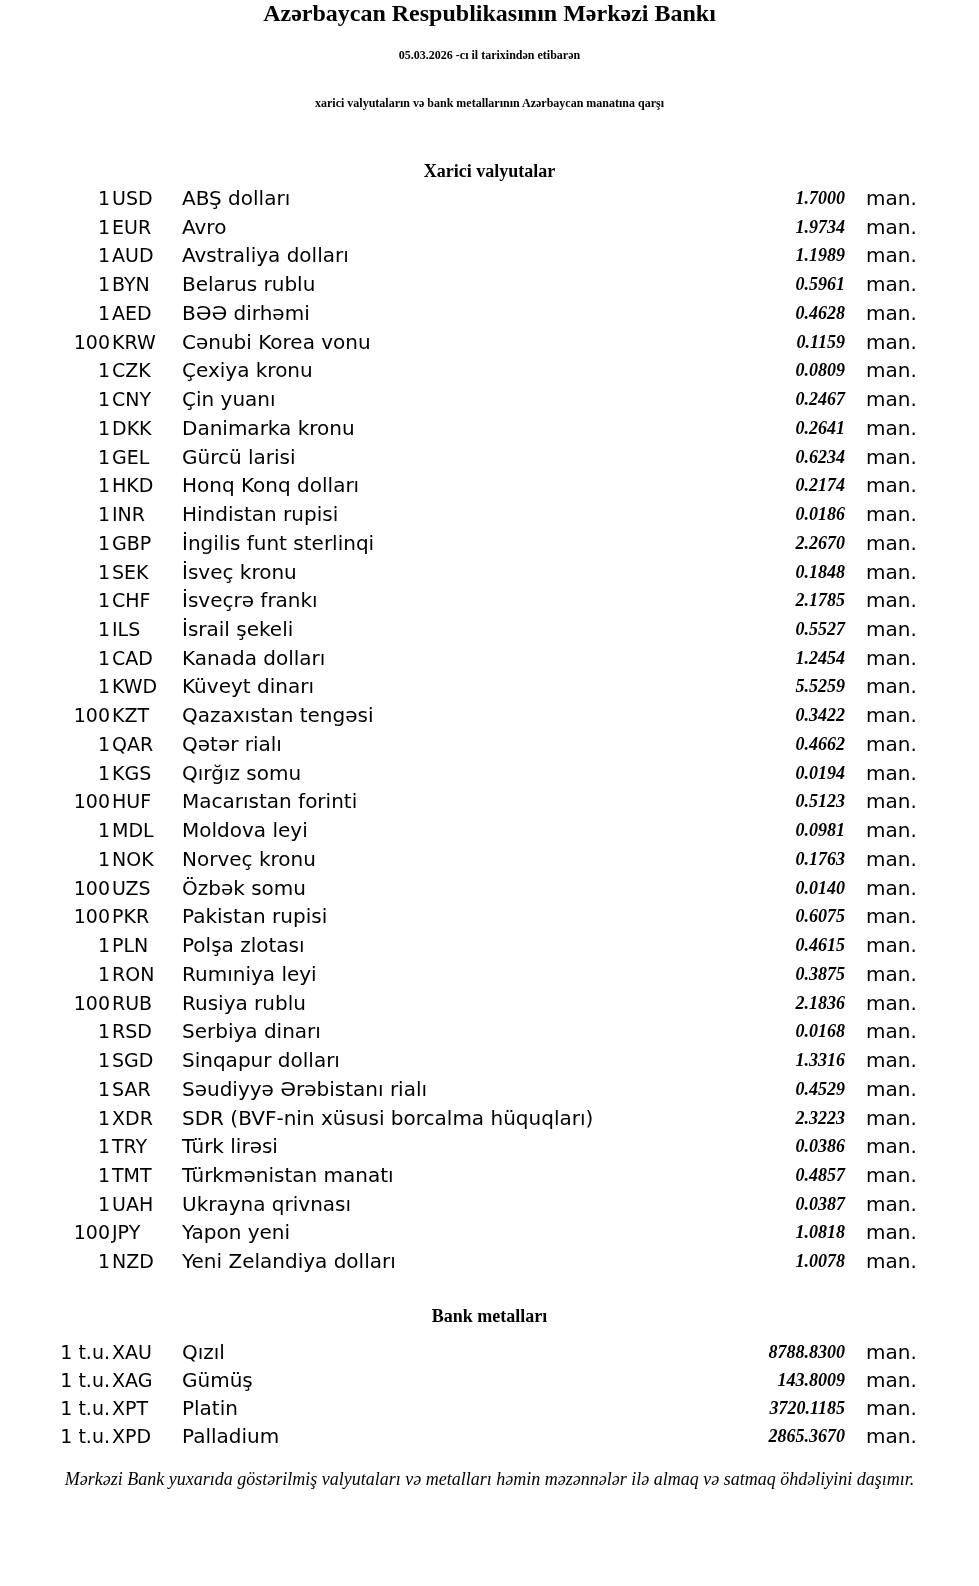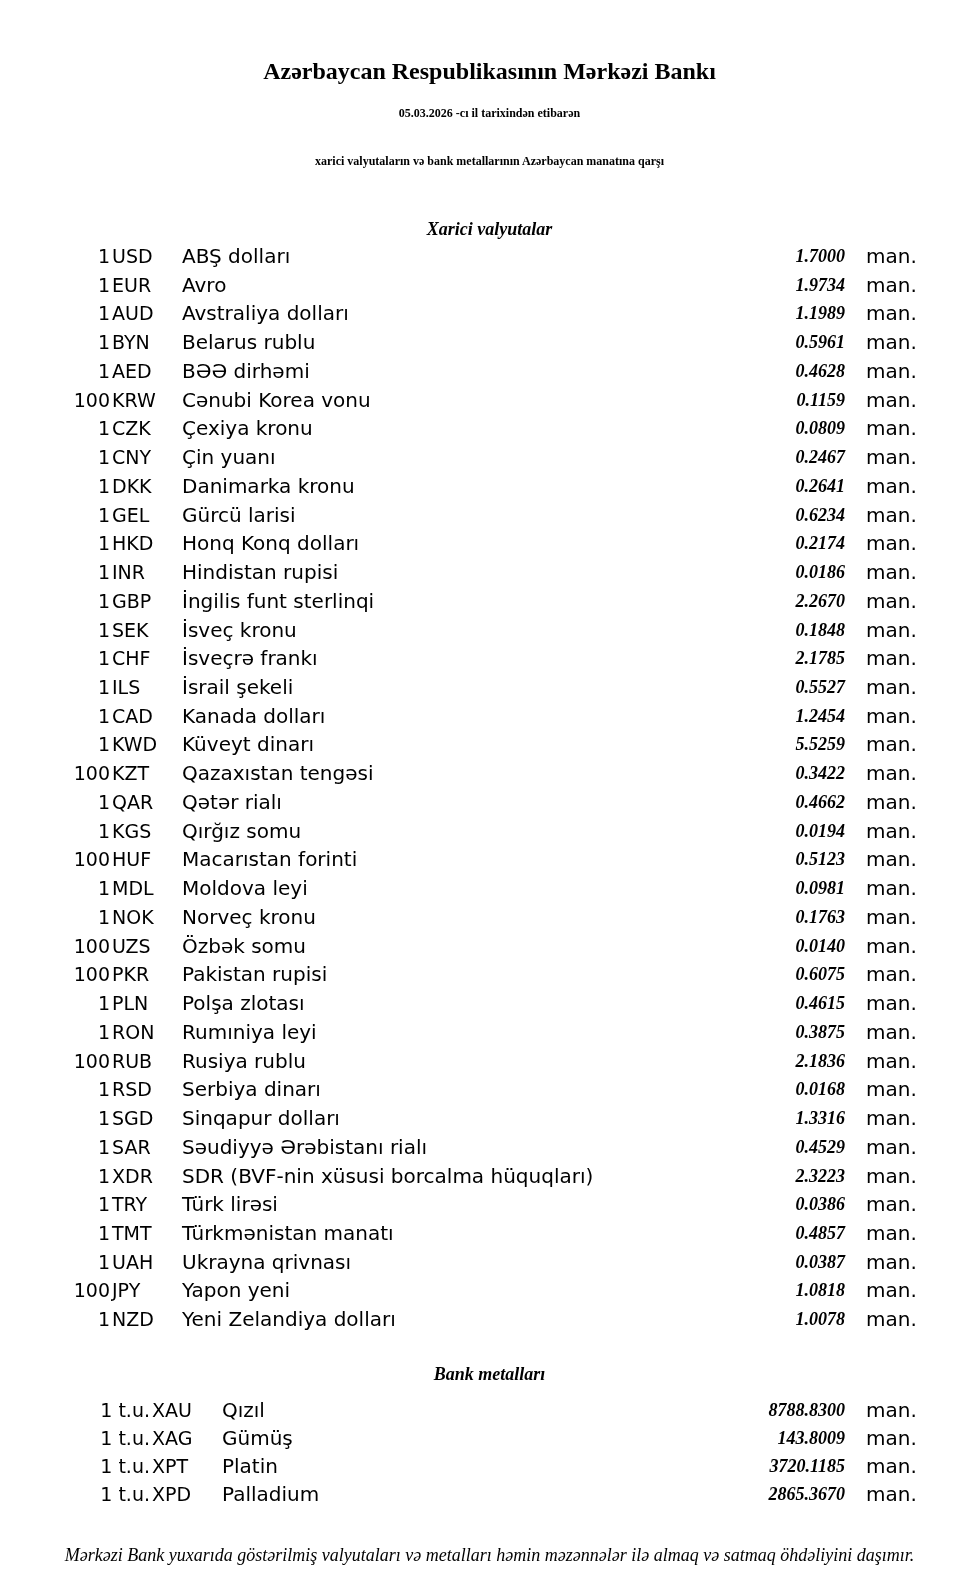--- a/index.html
+++ b/index.html
@@ -6,65 +6,64 @@
   body {
     width: 979px; height: 1586px;
     color: #000000;
     font-family: "DejaVu Sans", sans-serif;
   }
   .page { position: relative; width: 979px; height: 1586px; overflow: hidden; background: #ffffff; }
 
   .doc-title {
     font-family: "Liberation Serif", serif;
     font-weight: 700; font-size: 24px; line-height: 27px;
-    text-align: center; margin: 0; padding-top: 58px;
+    text-align: center; margin: 0; 
   }
   .doc-line {
     font-family: "Liberation Serif", serif;
     font-weight: 700; font-size: 12px; line-height: 20px;
     text-align: center;
   }
   .doc-date { margin-top: 18px; }
   .doc-sub  { margin-top: 28px; }
 
   .section-title {
     font-family: "Liberation Serif", serif;
     font-weight: 700; font-size: 18px; line-height: 21px;
     text-align: center;
-    font-style: italic;
   }
   .section-title.currencies { margin-top: 48px; }
   .section-title.metals     { margin-top: 30px; }
 
   .rate-table { margin-top: 2px; }
   .metals-table { margin-top: 11px; }
 
   .row {
     display: grid;
     grid-template-columns: 112px 70px 1fr 154px 113px;
     height: 28.74px; line-height: 28.74px;
   }
-  .metals-table .row { height: 28px; line-height: 28px; padding-left: 40px; }
+  .metals-table .row { height: 28px; line-height: 28px; }
 
   .cell { white-space: nowrap; overflow: visible; }
   .qty  { text-align: right;  font-size: 19px; padding-right: 2px; }
   .code { text-align: left; font-size: 19px; }
   .name { text-align: left;   font-size: 20px; }
   .rate {
     text-align: right;
     font-family: "Liberation Serif", serif;
     font-style: italic; font-weight: 700; font-size: 18px;
     padding-right: 21px;
   }
   .unit { text-align: left; font-size: 20px; }
 
   .footer-note {
     font-family: "Liberation Serif", serif;
     font-style: italic; font-size: 18px; line-height: 22px;
-    text-align: center; margin-top: 36px;
+    text-align: center; margin-top: 18px;
   }
 </style>
 </head>
 <body>
 
 <div class="page">
 
   <h1 class="doc-title">Azərbaycan Respublikasının Mərkəzi Bankı</h1>
   <div class="doc-line doc-date">05.03.2026 -cı il tarixindən etibarən</div>
   <div class="doc-line doc-sub">xarici valyutaların və bank metallarının Azərbaycan manatına qarşı</div>

